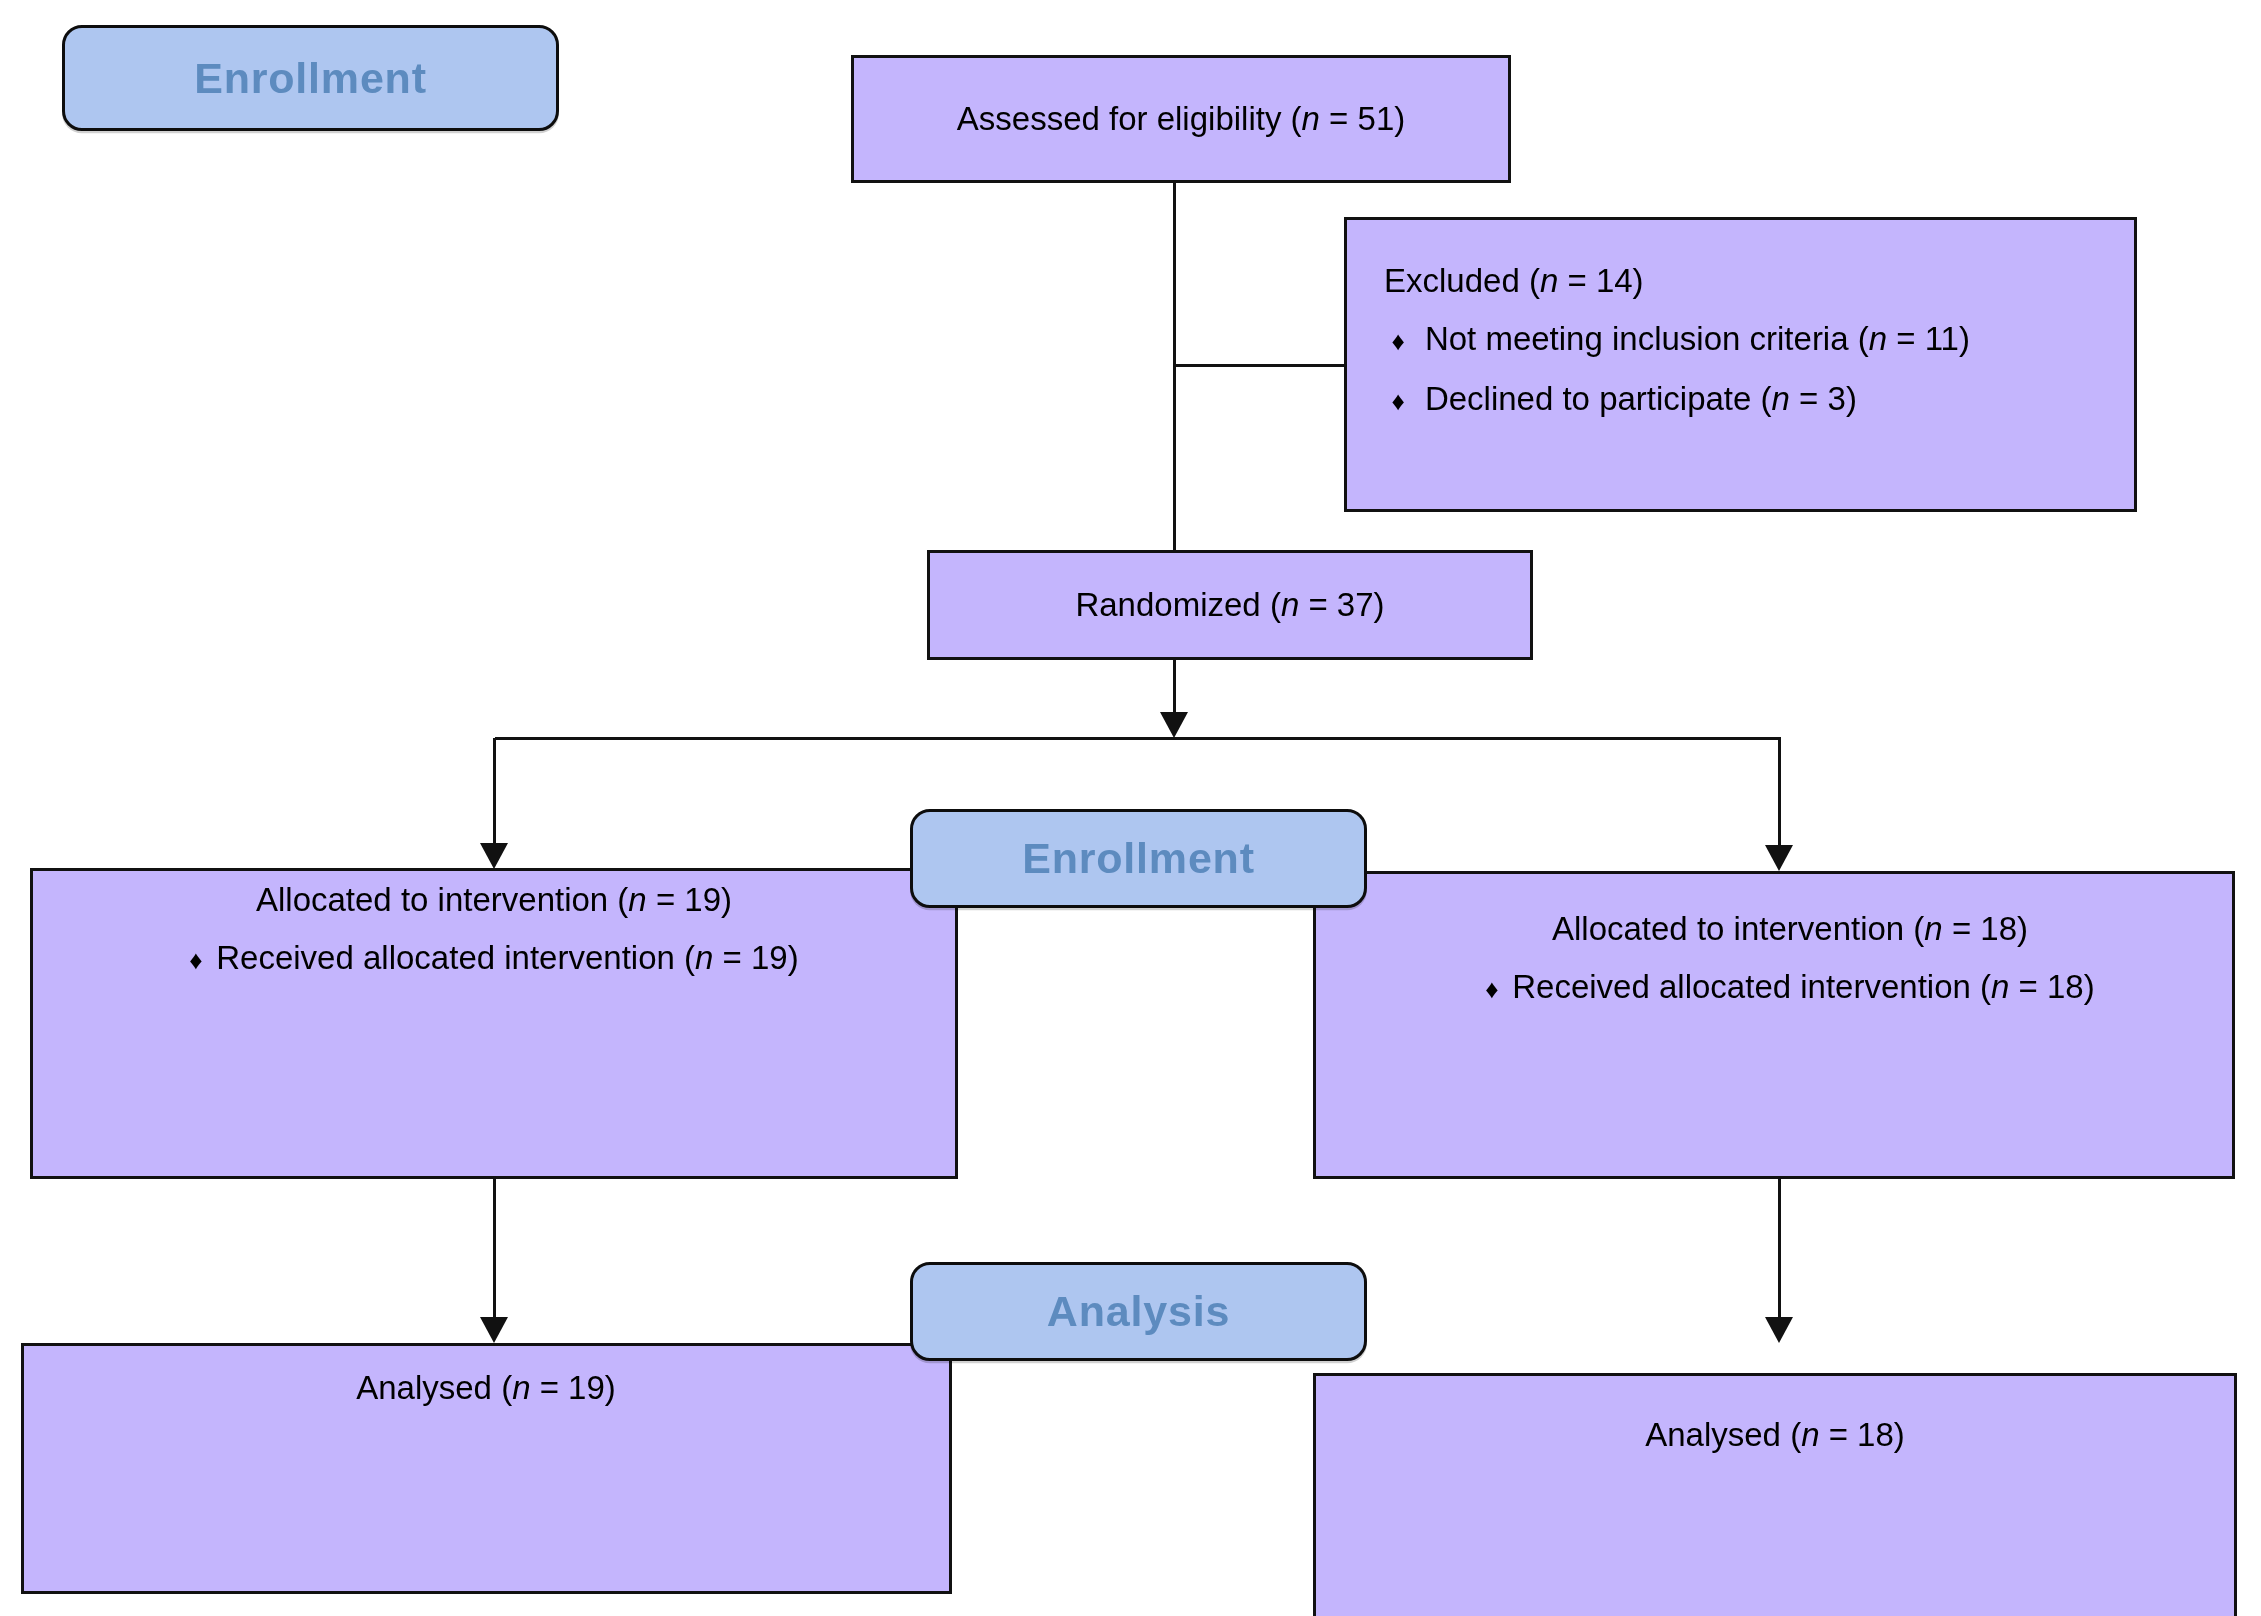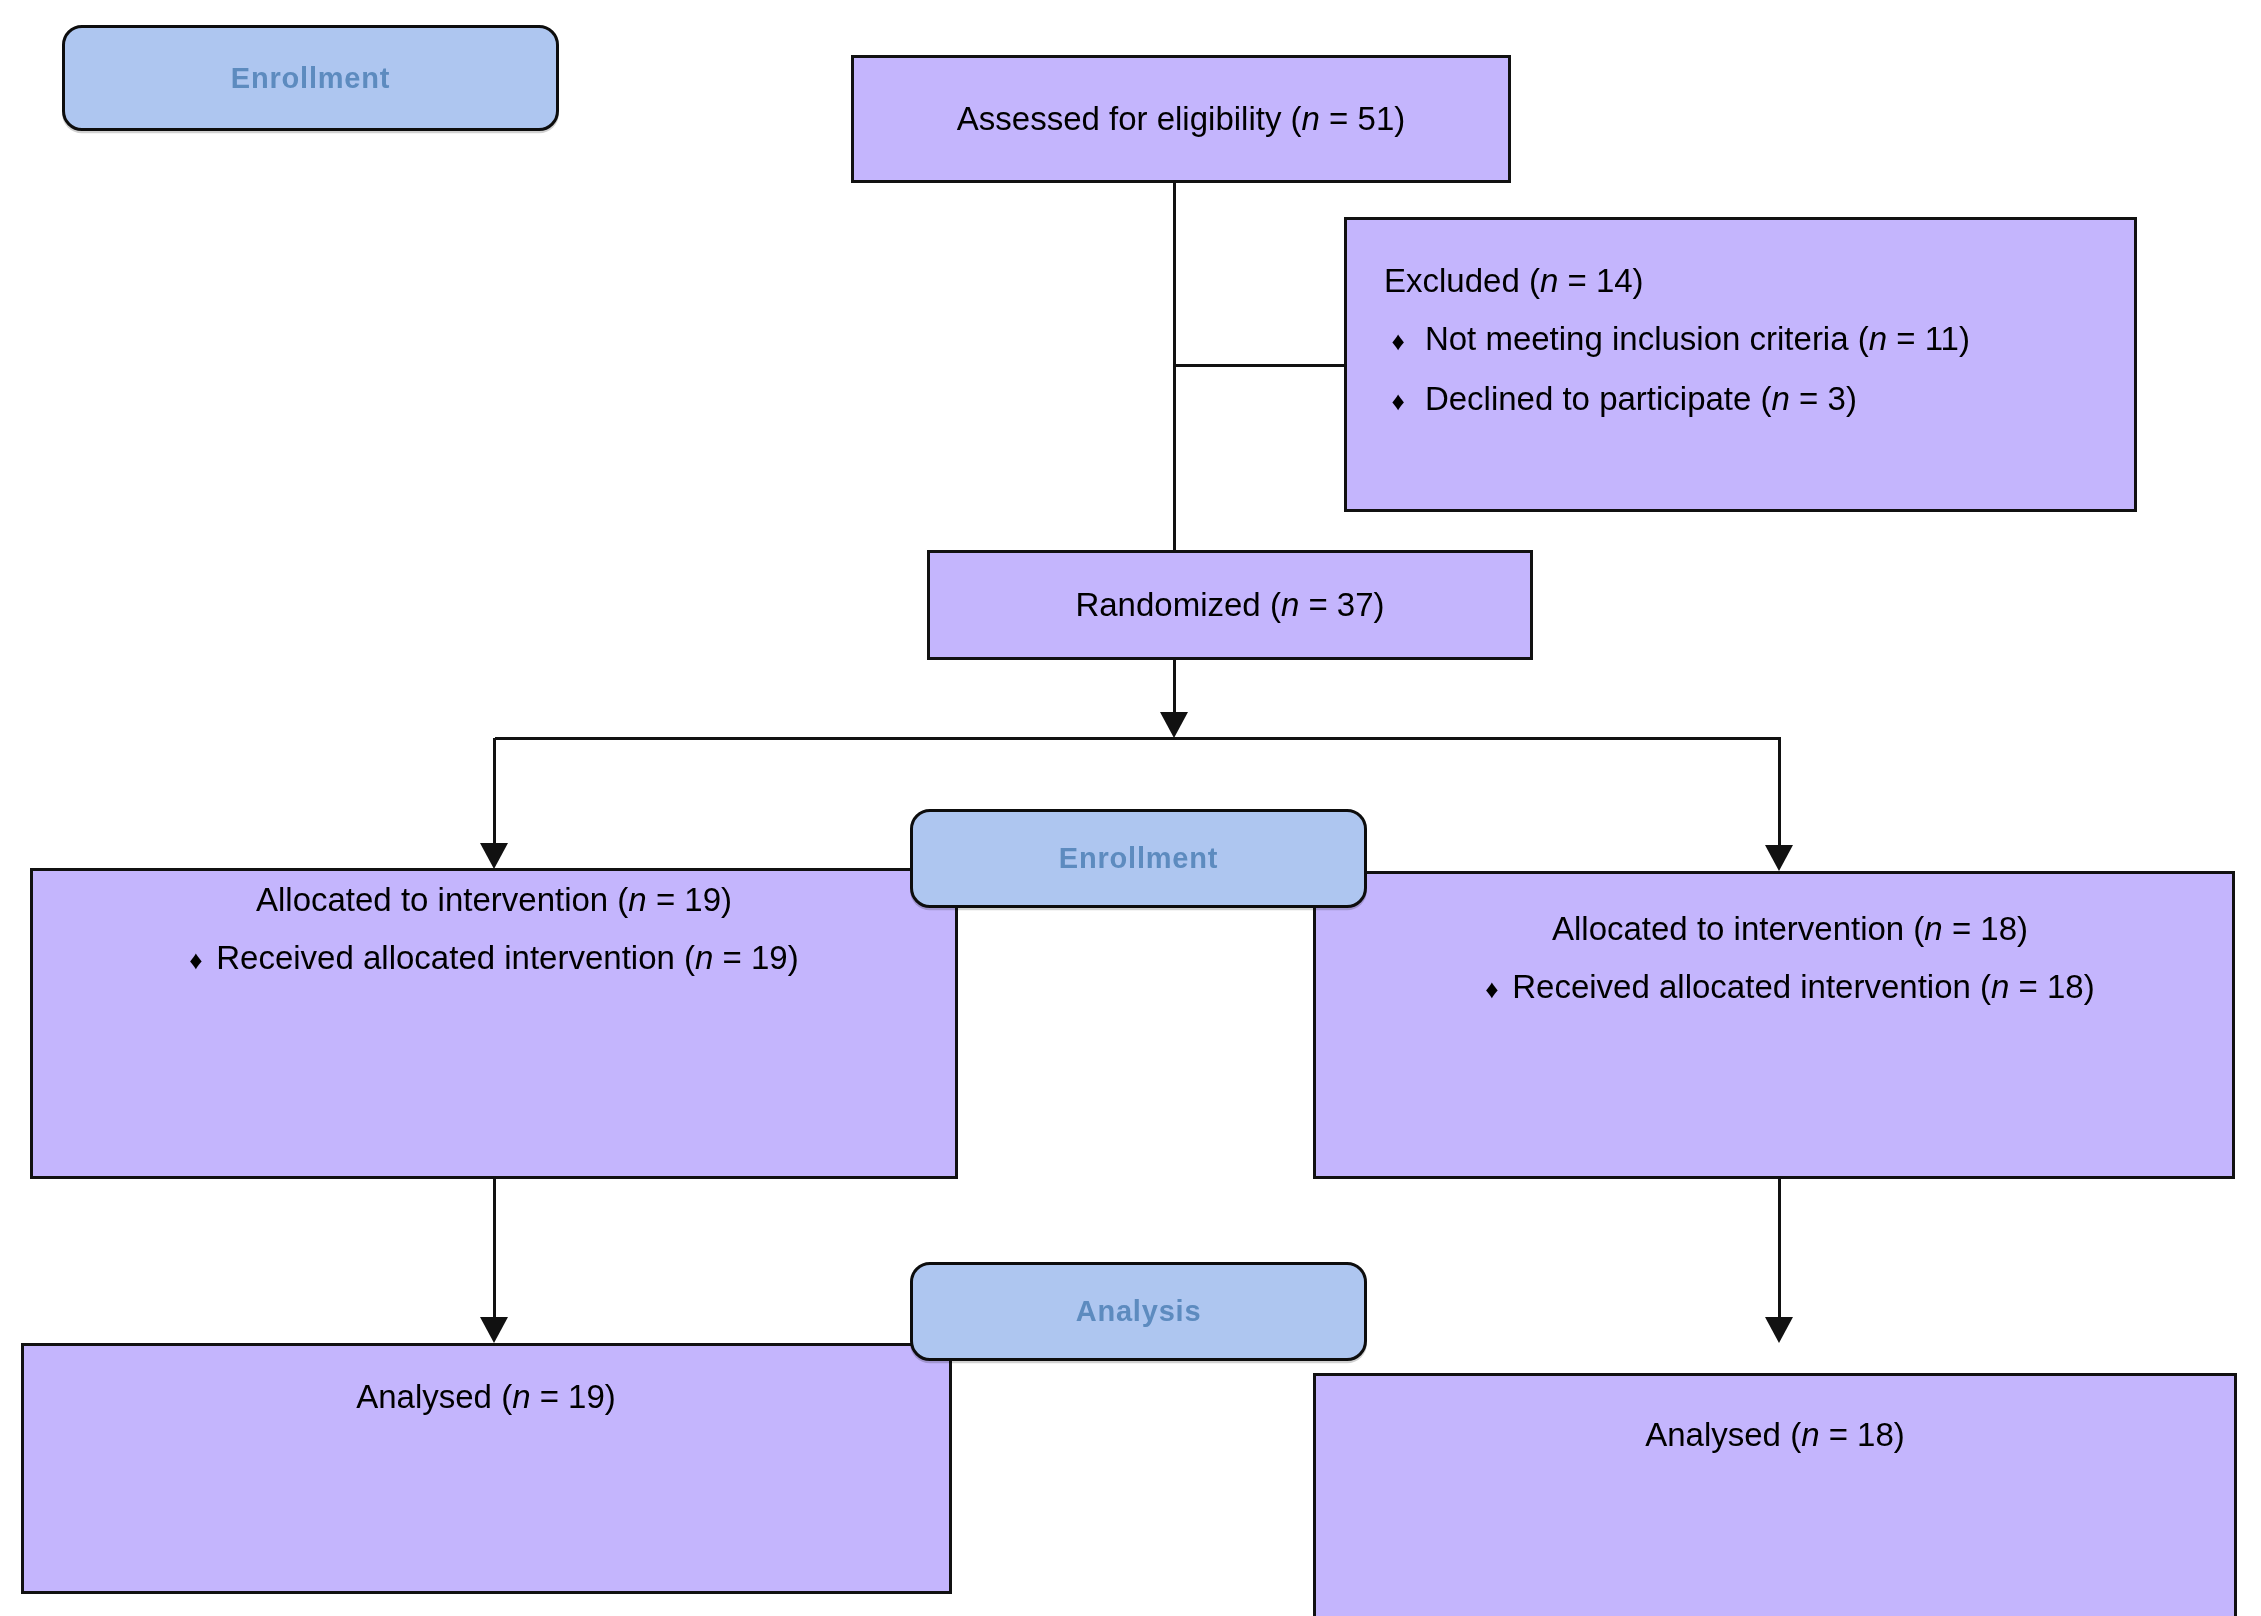--- a/index.html
+++ b/index.html
@@ -16,21 +16,21 @@
   
   .pill {
     position: absolute;
     background: #aec6f0;
     border: 3px solid #0d0d0d;
     border-radius: 20px;
     display: flex;
     align-items: center;
     justify-content: center;
     font-weight: bold;
-    font-size: 29px;
+    font-size: 43px;
     color: #5d8bbf;
     letter-spacing: 0.8px;
     z-index: 5;
     box-shadow: 0 2.3px 0 rgba(0,0,0,0.18);
   }
   #pill-enrollment { left: 62px;  top: 25px;   width: 491px; height: 100px; }
   #pill-allocation { left: 910px; top: 809px; width: 451px; height: 93px; }
   #pill-analysis   { left: 910px; top: 1262px; width: 451px; height: 93px; }
 
   
@@ -55,21 +55,21 @@
   #box-excluded .line { line-height: 58px; white-space: nowrap; }
   #box-excluded .item { display: flex; align-items: baseline; }
   #box-excluded .bullet { margin: 0 20px 0 7.6px; font-size: 26px; }
 
   .group-box { text-align: center; }
   .group-box .line { line-height: 58px; white-space: nowrap; }
   .bullet { font-size: 26px; margin-right: 13.7px; }
 
   #box-alloc-left  { left: 30px;   top: 868px; width: 928px; height: 311px; }
   #box-alloc-right { left: 1313px; top: 871px; width: 922px; height: 308px; padding-top: 26px; padding-left: 32px; }
-  #box-analysed-left  { left: 20.5px;   top: 1343px; width: 931px; height: 251px; padding-top: 22px; }
+  #box-analysed-left  { left: 20.5px;   top: 1343px; width: 931px; height: 251px; padding-top: 13px; }
   #box-analysed-right { left: 1313px; top: 1373px; width: 924px; height: 257px; padding-top: 30px; }
 
   .italic-n i { font-style: italic; }
 
   
   .hline, .vline {
     position: absolute;
     background: #111111;
     z-index: 1;
   }

